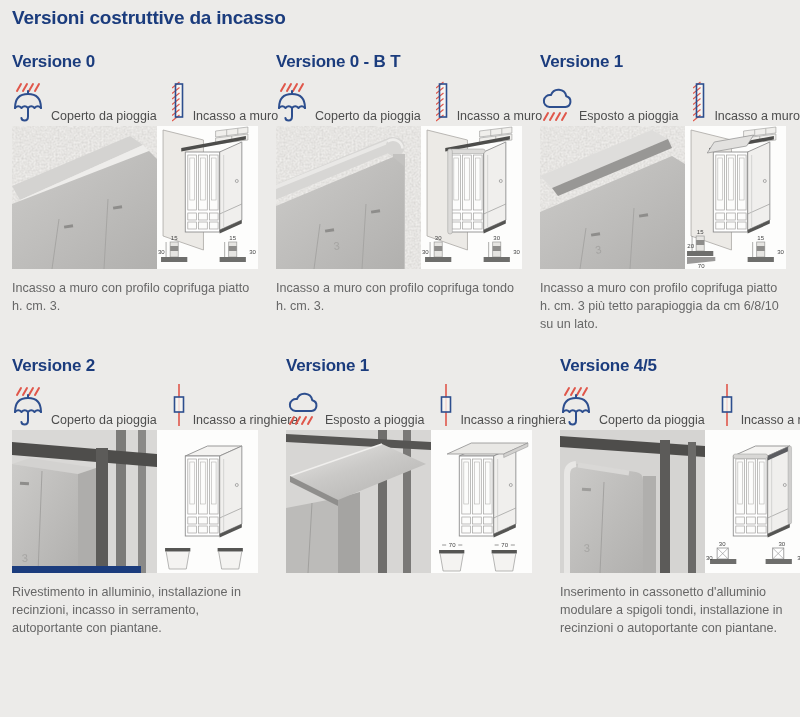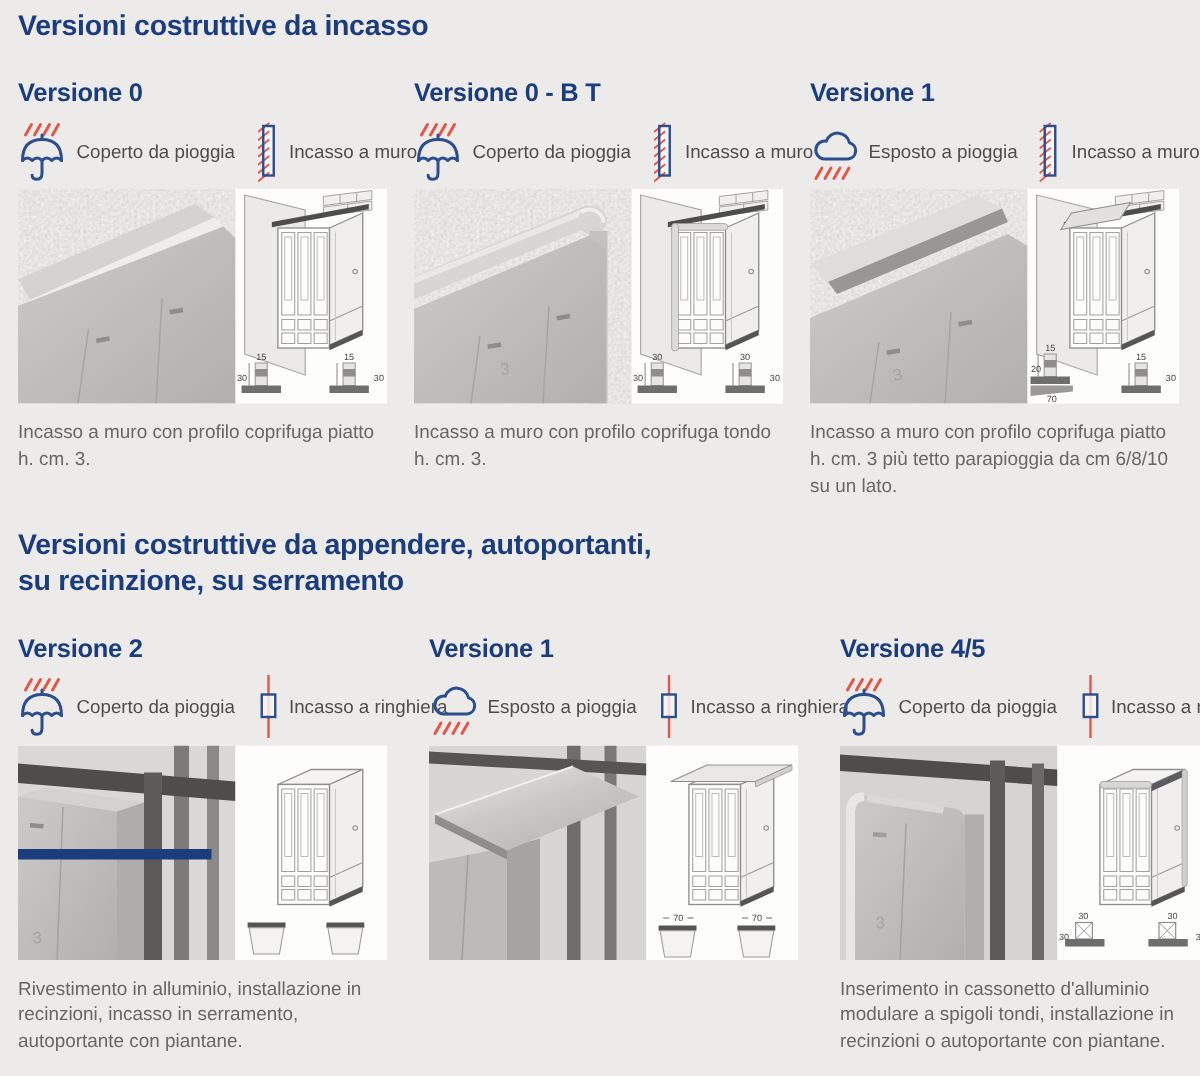--- a/index.html
+++ b/index.html
@@ -5,21 +5,21 @@
   * { margin:0; padding:0; box-sizing:border-box; }
   html,body { width:800px; height:717px; }
   body { background:#ecebe9; font-family:"Liberation Sans", sans-serif; overflow:hidden; }
   .page { position:relative; width:800px; height:573px; padding:6px 12px 0 12px; }
   .section-title { color:#1b3c7d; font-size:19px; font-weight:700; line-height:1.28; letter-spacing:-0.2px; }
   .grid { display:grid; grid-template-columns:repeat(3,248px); column-gap:16px; }
   .grid-top { margin-top:22px; }
   .grid-bottom { margin-top:22px;gap:26px; }
   .section2 { margin-top:18px; }
   .version-title { color:#1b3c7d; font-size:17px; font-weight:700; letter-spacing:-0.2px; }
-  .icon-row { display:flex; align-items:center; height:45px; margin-top:6px; }
+  .icon-row { display:flex; align-items:flex-end; height:45px; margin-top:6px; }
   .icon-row .lbl { font-size:12.5px; color:#4d4d4d; margin-left:7px; white-space:nowrap; }
   .icon-row .mount-ic { margin-left:15px; }
   .ic svg { display:block; }
   .panel { margin-top:3px; width:246px; height:143px; background:#fcfcfb; display:flex; }
   .photo { width:145px; height:143px; flex:none; }
   .photo svg, .drawing svg { display:block; width:100%; height:100%; }
   .drawing { flex:1; height:143px; }
   .desc { margin-top:11px; font-size:12.6px; line-height:1.42; color:#676767; padding-right:2px; }
   .dim { font-size:6px; fill:#454545; font-family:"Liberation Sans",sans-serif; }
   .doorno { font-size:11px; fill:#a5a4a2; font-family:"Liberation Sans",sans-serif; }
@@ -320,24 +320,20 @@
             <text class="dim" x="16" y="142" text-anchor="middle">70</text>
             <text class="dim" x="75" y="114" text-anchor="middle">15</text>
             <text class="dim" x="98" y="128" text-anchor="end">30</text>
           </svg>
         </div>
       </figure>
       <p class="desc">Incasso a muro con profilo coprifuga piatto h. cm. 3 più tetto parapioggia da cm 6/8/10 su un lato.</p>
     </section>
   </div>
 
-  <h1 class="section-title section2">
-    <span style="display:block">Versioni costruttive da appendere, autoportanti,</span>
-    <span style="display:block">su recinzione, su serramento</span>
-  </h1>
 
   <div class="grid grid-bottom">
 
     <section class="col">
       <h2 class="version-title">Versione 2</h2>
       <div class="icon-row">
         <span class="ic">
             <svg width="32" height="42" viewBox="0 0 32 42">
               <use href="#sym-umbrella"></use>
             </svg>

